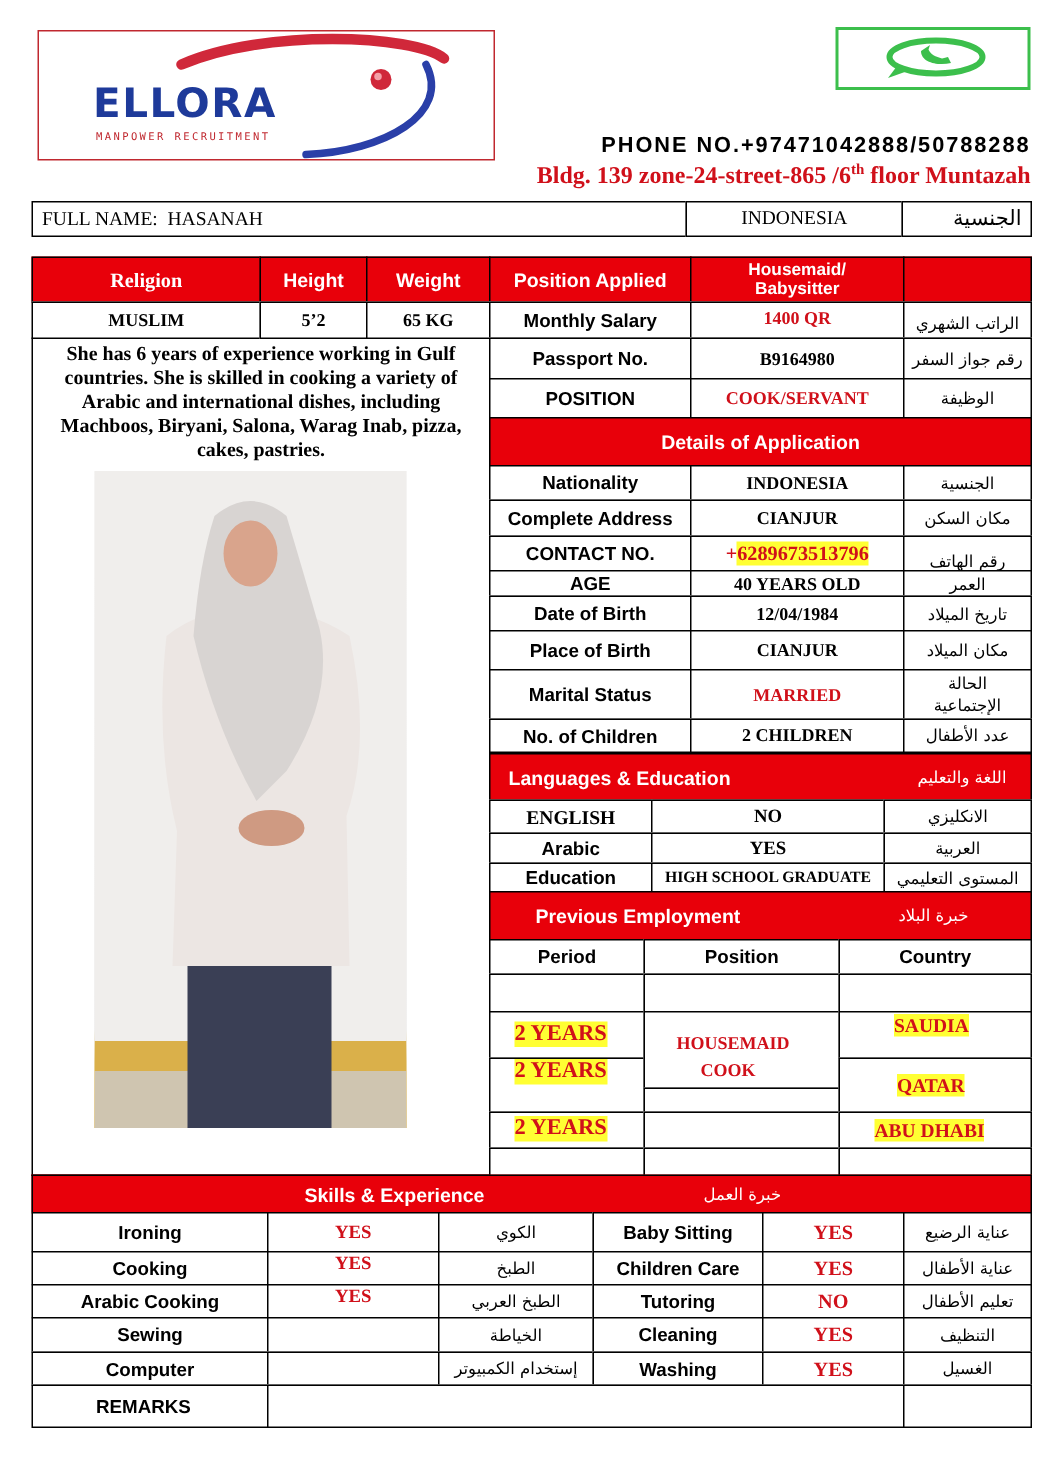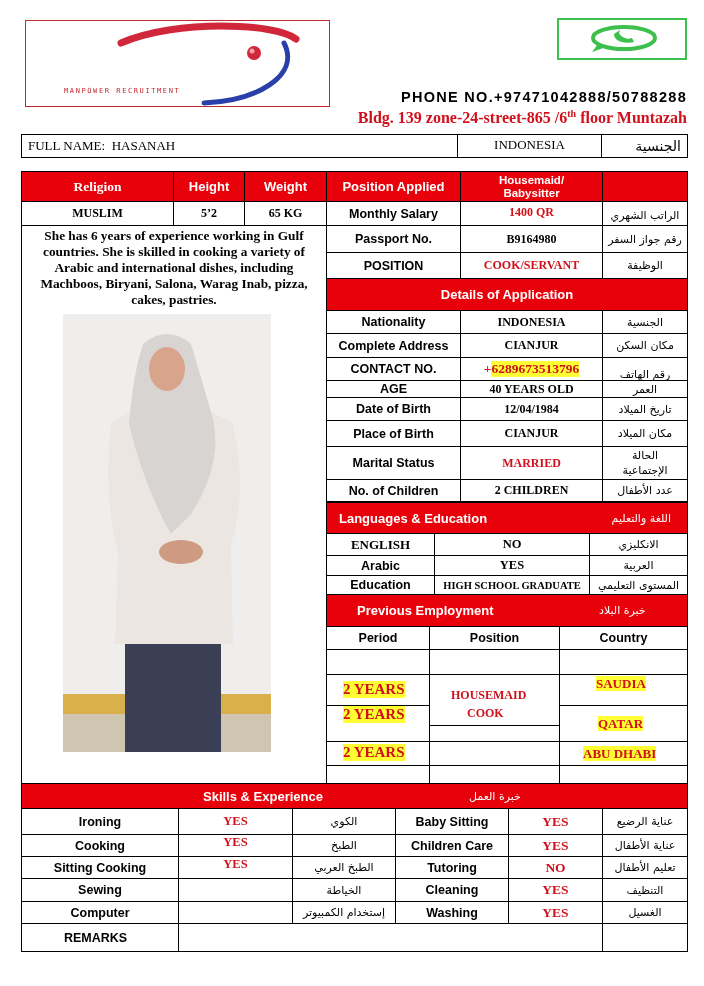--- a/index.html
+++ b/index.html
@@ -20,20 +20,21 @@
 </head>
 <body>
 
 <div class="abs logo-box">
   <svg width="305" height="87" viewBox="0 0 305 87">
     <path d="M95 22 C150 -2 250 2 270 18" stroke="#d0283a" stroke-width="7" fill="none" stroke-linecap="round"></path>
     <path d="M178 82 C230 80 275 55 258 22" stroke="#2a3fa8" stroke-width="5" fill="none" stroke-linecap="round"></path>
     <circle cx="228" cy="32" r="7" fill="#d0283a"></circle>
     <circle cx="226" cy="30" r="2.5" fill="#f4a0a8"></circle>
   </svg>
+  <div class="abs" style="left:36px;top:33px;font-family:'DejaVu Sans',sans-serif;font-weight:bold;font-size:27px;color:#1e3a9a;letter-spacing:1px;">ELLORA</div>
   <div class="abs" style="left:38px;top:66px;font-family:'DejaVu Sans Mono',monospace;font-size:7px;color:#c0282f;letter-spacing:1.6px;">MANPOWER RECRUITMENT</div>
 </div>
 
 <div class="abs wa-box">
   <svg width="76" height="30" viewBox="0 0 76 30">
     <ellipse cx="40" cy="14" rx="31" ry="11" fill="none" stroke="#3cbf4c" stroke-width="4"></ellipse>
     <path d="M14 20 L8 28 L22 23" fill="#3cbf4c"></path>
     <path d="M30 10 C30 18 42 20 50 18 L48 14 L44 15 C40 14 36 12 35 9 L36 6 Z" fill="#3cbf4c"></path>
   </svg>
 </div>
@@ -187,21 +188,21 @@
     <div class="cell ar" style="left:292px;top:808px;width:104px;height:27px;">الكوي</div>
     <div class="cell sans" style="left:395px;top:808px;width:114px;height:27px;font-size:12.5px;">Baby Sitting</div>
     <div class="cell serif red-txt" style="left:508px;top:808px;width:95px;height:27px;font-size:13.5px;">YES</div>
     <div class="cell ar" style="left:602px;top:808px;width:86px;height:27px;">عناية الرضيع</div>
     <div class="cell sans" style="left:21px;top:834px;width:158px;height:23px;font-size:12.5px;">Cooking</div>
     <div class="cell serif red-txt" style="left:178px;top:834px;width:115px;height:23px;font-size:12.5px;align-items:flex-start;">YES</div>
     <div class="cell ar" style="left:292px;top:834px;width:104px;height:23px;">الطبخ</div>
     <div class="cell sans" style="left:395px;top:834px;width:114px;height:23px;font-size:12.5px;">Children Care</div>
     <div class="cell serif red-txt" style="left:508px;top:834px;width:95px;height:23px;font-size:13.5px;">YES</div>
     <div class="cell ar" style="left:602px;top:834px;width:86px;height:23px;">عناية الأطفال</div>
-    <div class="cell sans" style="left:21px;top:856px;width:158px;height:23px;font-size:12.5px;">Sitting Cooking</div>
+    <div class="cell sans" style="left:21px;top:856px;width:158px;height:23px;font-size:12.5px;">Arabic Cooking</div>
     <div class="cell serif red-txt" style="left:178px;top:856px;width:115px;height:23px;font-size:12.5px;align-items:flex-start;">YES</div>
     <div class="cell ar" style="left:292px;top:856px;width:104px;height:23px;">الطبخ العربي</div>
     <div class="cell sans" style="left:395px;top:856px;width:114px;height:23px;font-size:12.5px;">Tutoring</div>
     <div class="cell serif red-txt" style="left:508px;top:856px;width:95px;height:23px;font-size:13.5px;">NO</div>
     <div class="cell ar" style="left:602px;top:856px;width:86px;height:23px;">تعليم الأطفال</div>
     <div class="cell sans" style="left:21px;top:878px;width:158px;height:24px;font-size:12.5px;">Sewing</div>
     <div class="cell serif red-txt" style="left:178px;top:878px;width:115px;height:24px;font-size:12.5px;align-items:flex-start;"></div>
     <div class="cell ar" style="left:292px;top:878px;width:104px;height:24px;">الخياطة</div>
     <div class="cell sans" style="left:395px;top:878px;width:114px;height:24px;font-size:12.5px;">Cleaning</div>
     <div class="cell serif red-txt" style="left:508px;top:878px;width:95px;height:24px;font-size:13.5px;">YES</div>

